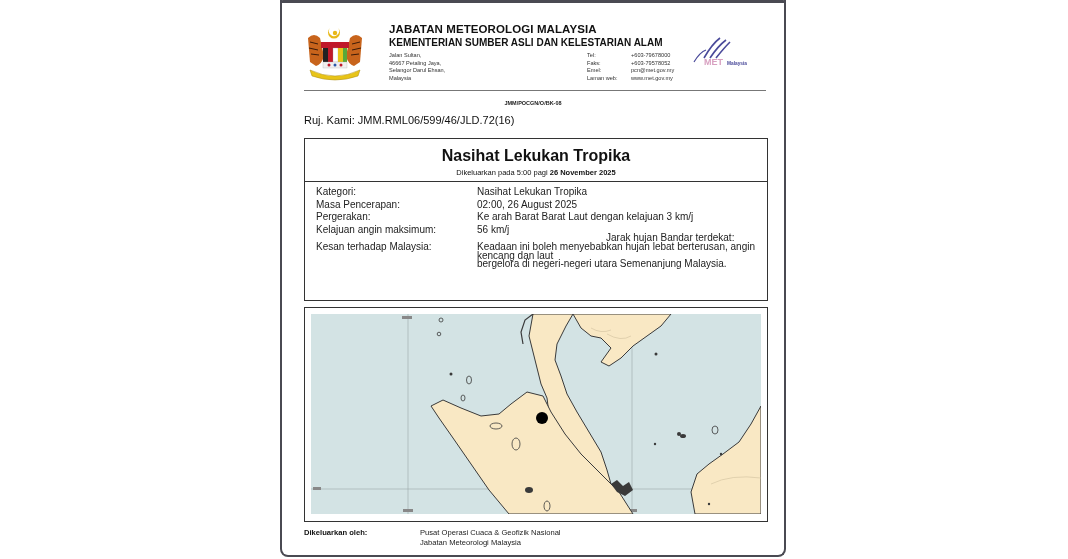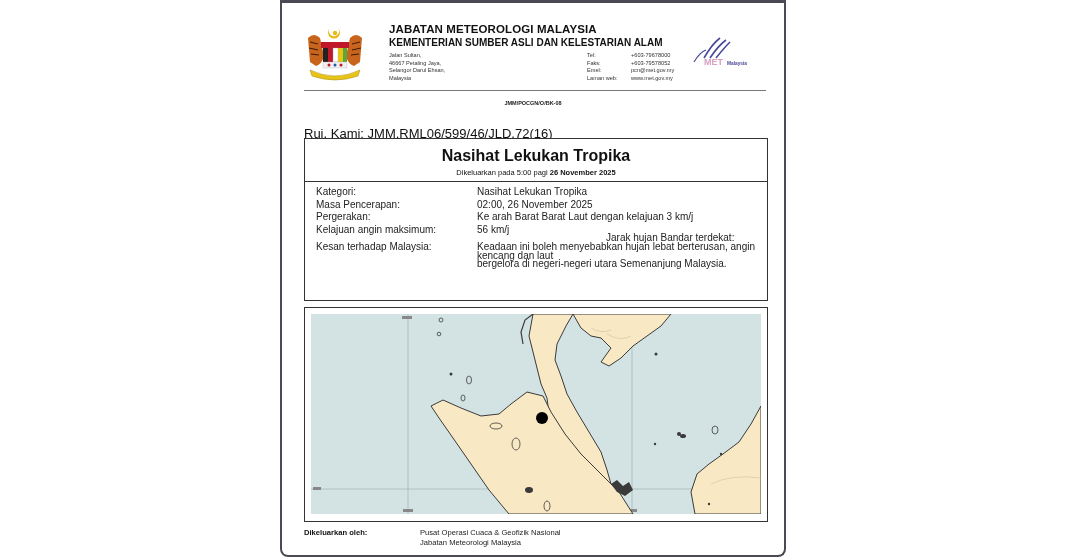--- a/index.html
+++ b/index.html
@@ -19,21 +19,21 @@
   .crest { position: absolute; left: 22px; top: 24px; width: 62px; height: 58px; }
   .org1 { position: absolute; left: 107px; top: 23px; font-size: 11.5px; font-weight: bold; letter-spacing: 0.1px; color: #111; }
   .org2 { position: absolute; left: 107px; top: 37px; font-size: 10px; font-weight: bold; color: #111; }
   .addr { position: absolute; left: 107px; top: 52px; font-size: 5.6px; line-height: 7.6px; color: #333; }
   .contact { position: absolute; left: 305px; top: 52px; font-size: 5.6px; line-height: 7.6px; color: #333; }
   .contact .row { display: flex; }
   .contact .k { width: 44px; }
   .metlogo { position: absolute; left: 408px; top: 34px; width: 80px; height: 36px; }
   .hr { position: absolute; left: 22px; top: 90px; width: 462px; height: 1px; background: #777; }
   .docref { position: absolute; left: 0; width: 100%; top: 100px; text-align: center; font-size: 5.5px; font-weight: bold; color: #222; }
-  .ruj { position: absolute; left: 22px; top: 126px; font-size: 13px; color: #111; }
+  .ruj { position: absolute; left: 22px; top: 114px; font-size: 11px; color: #111; }
   .box {
     position: absolute; left: 22px; width: 464px; border: 1px solid #333; box-sizing: border-box; background: #fff;
   }
   .titlebox { top: 138px; height: 44px; text-align: center; }
   .titlebox .t { font-size: 16px; font-weight: bold; margin-top: 8px; color: #111; }
   .titlebox .s { font-size: 7.5px; margin-top: 3px; color: #111; }
   .titlebox .s b { font-weight: bold; }
   .detailbox { top: 181px; height: 120px; padding-top: 6px; }
   .drow { display: flex; font-size: 10px; line-height: 8.6px; color: #222; margin-left: 6px; justify-content: flex-end; }
   .drow .k { width: 161px; flex: none; }
@@ -123,21 +123,21 @@
     <div class="drow">
       <div class="k">Kategori:</div>
       <div class="v">
           <div>Nasihat Lekukan Tropika</div>
         </div>
     </div>
     <div class="gap"></div>
     <div class="drow">
       <div class="k">Masa Pencerapan:</div>
       <div class="v">
-          <div>02:00, 26 November 2025</div>
+          <div>02:00, 26 August 2025</div>
         </div>
     </div>
     <div class="gap"></div>
     <div class="drow">
       <div class="k">Pergerakan:</div>
       <div class="v">
           <div>Ke arah Barat Barat Laut dengan kelajuan 3 km/j</div>
         </div>
     </div>
     <div class="gap"></div>

